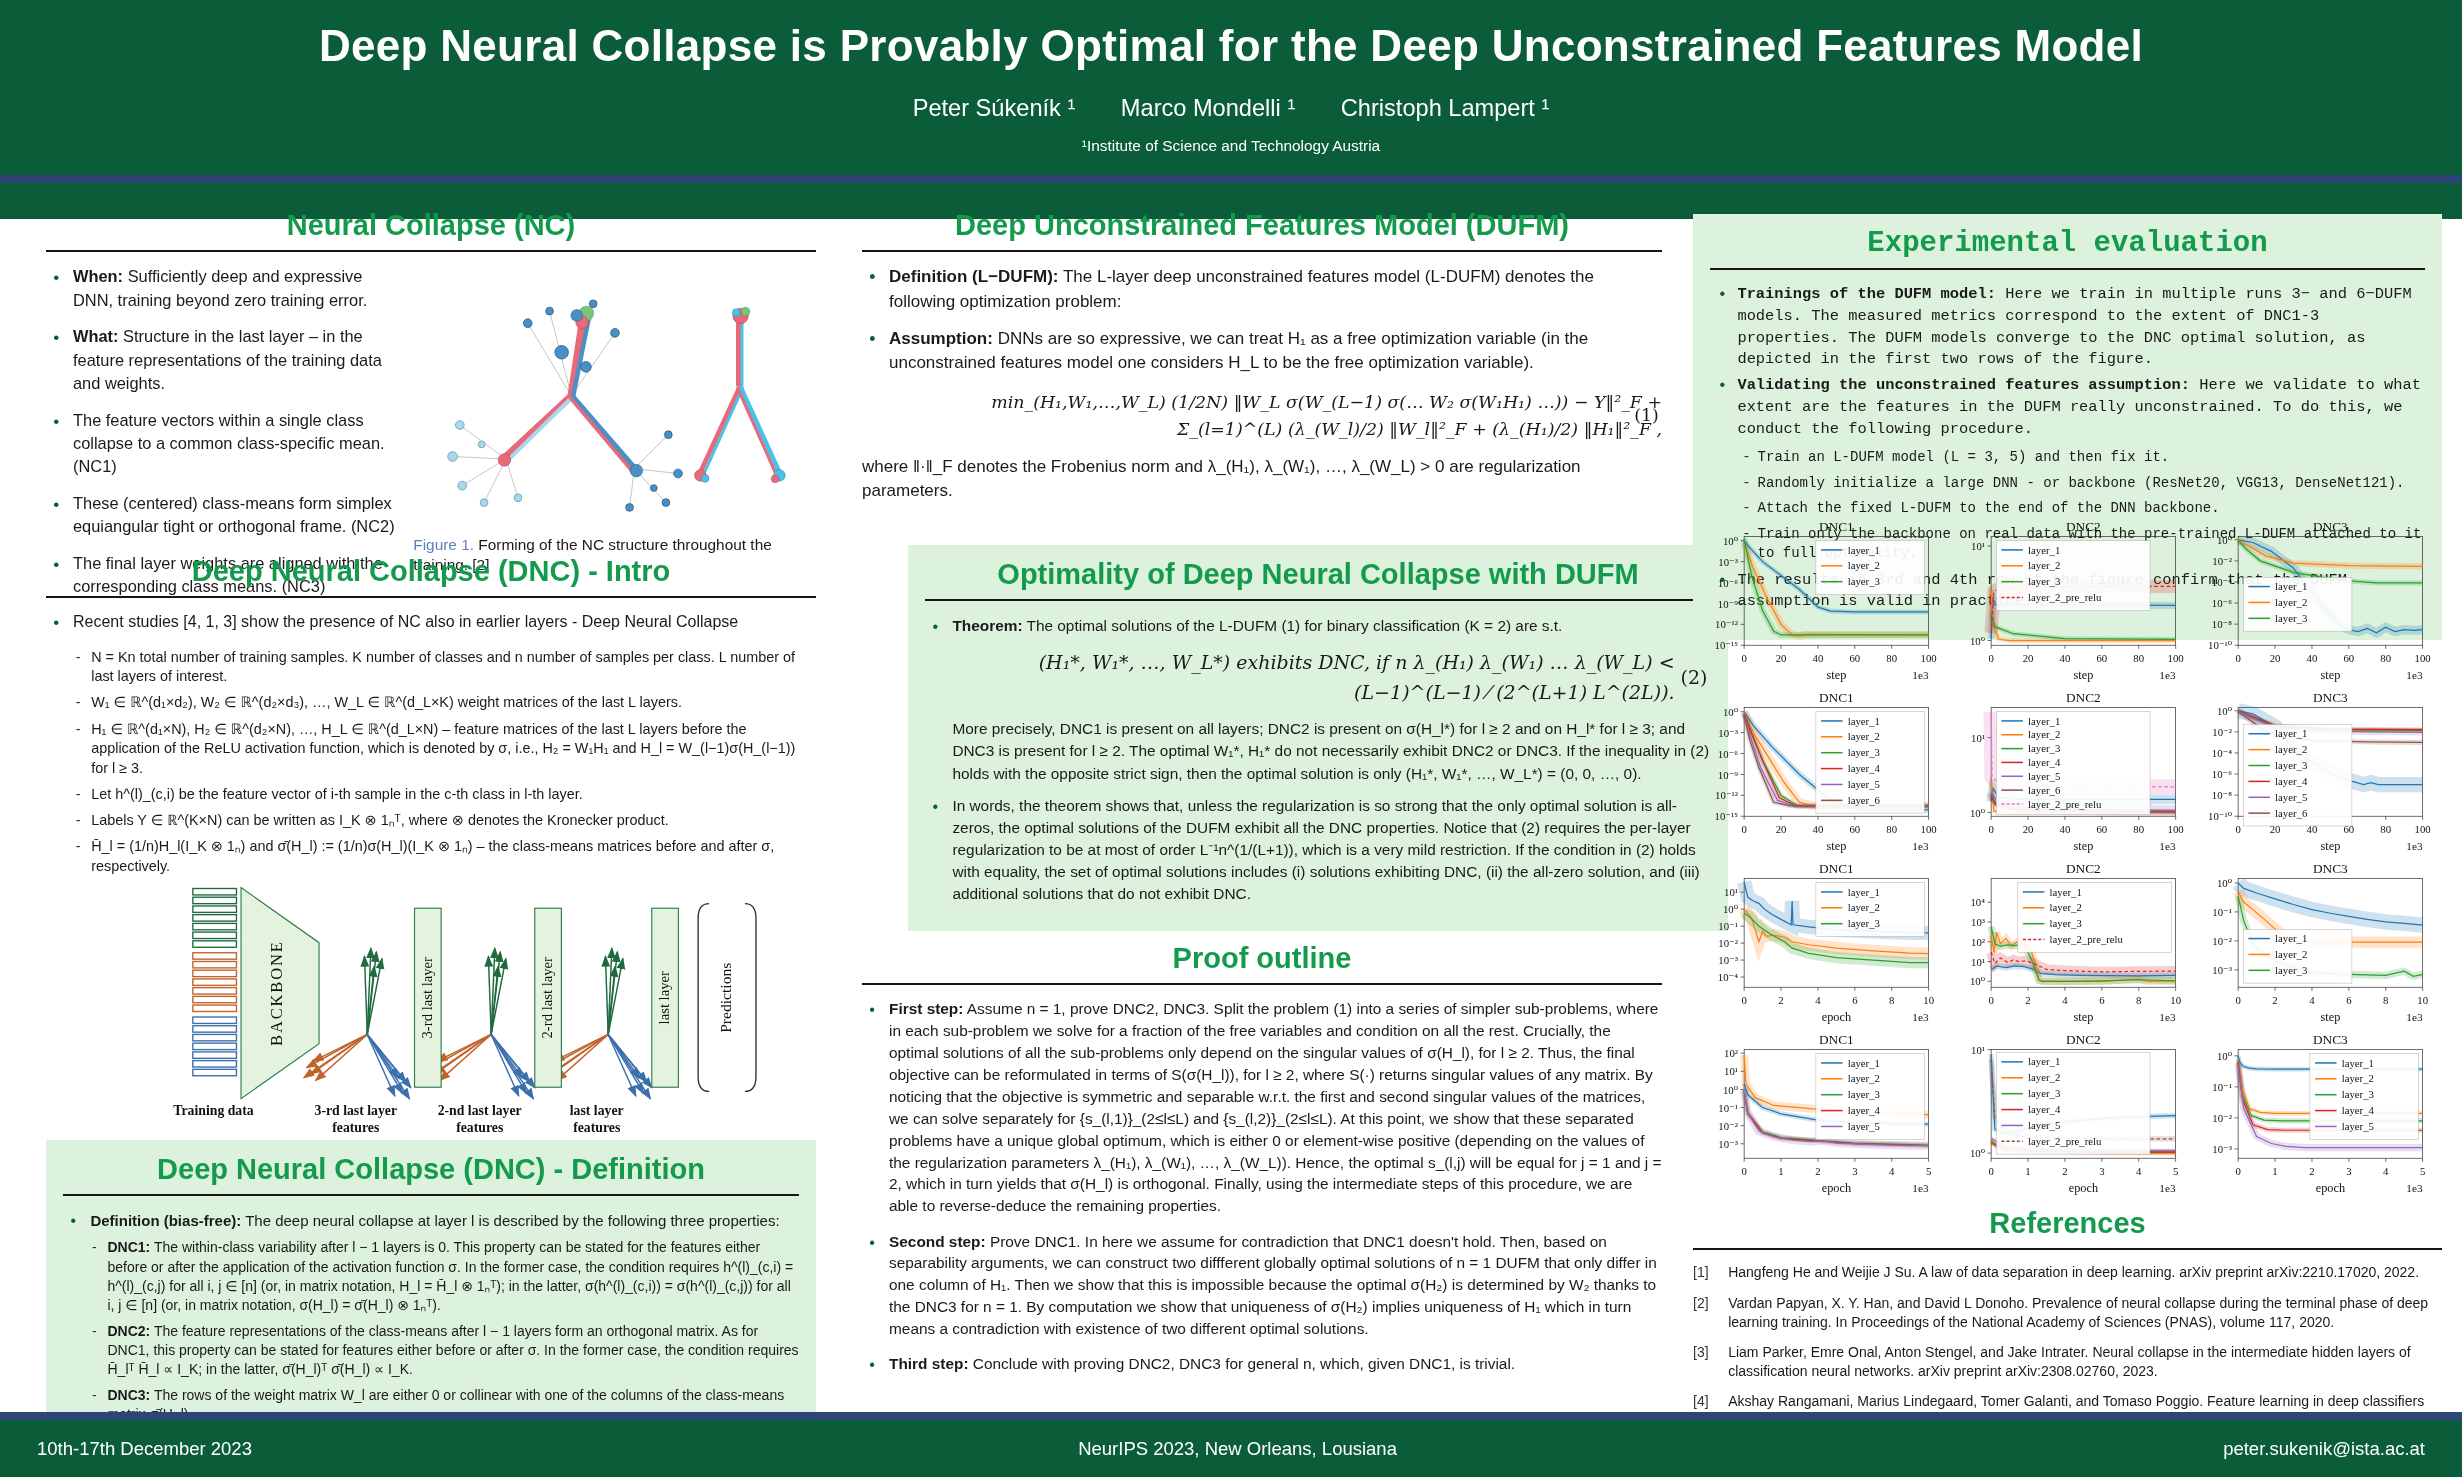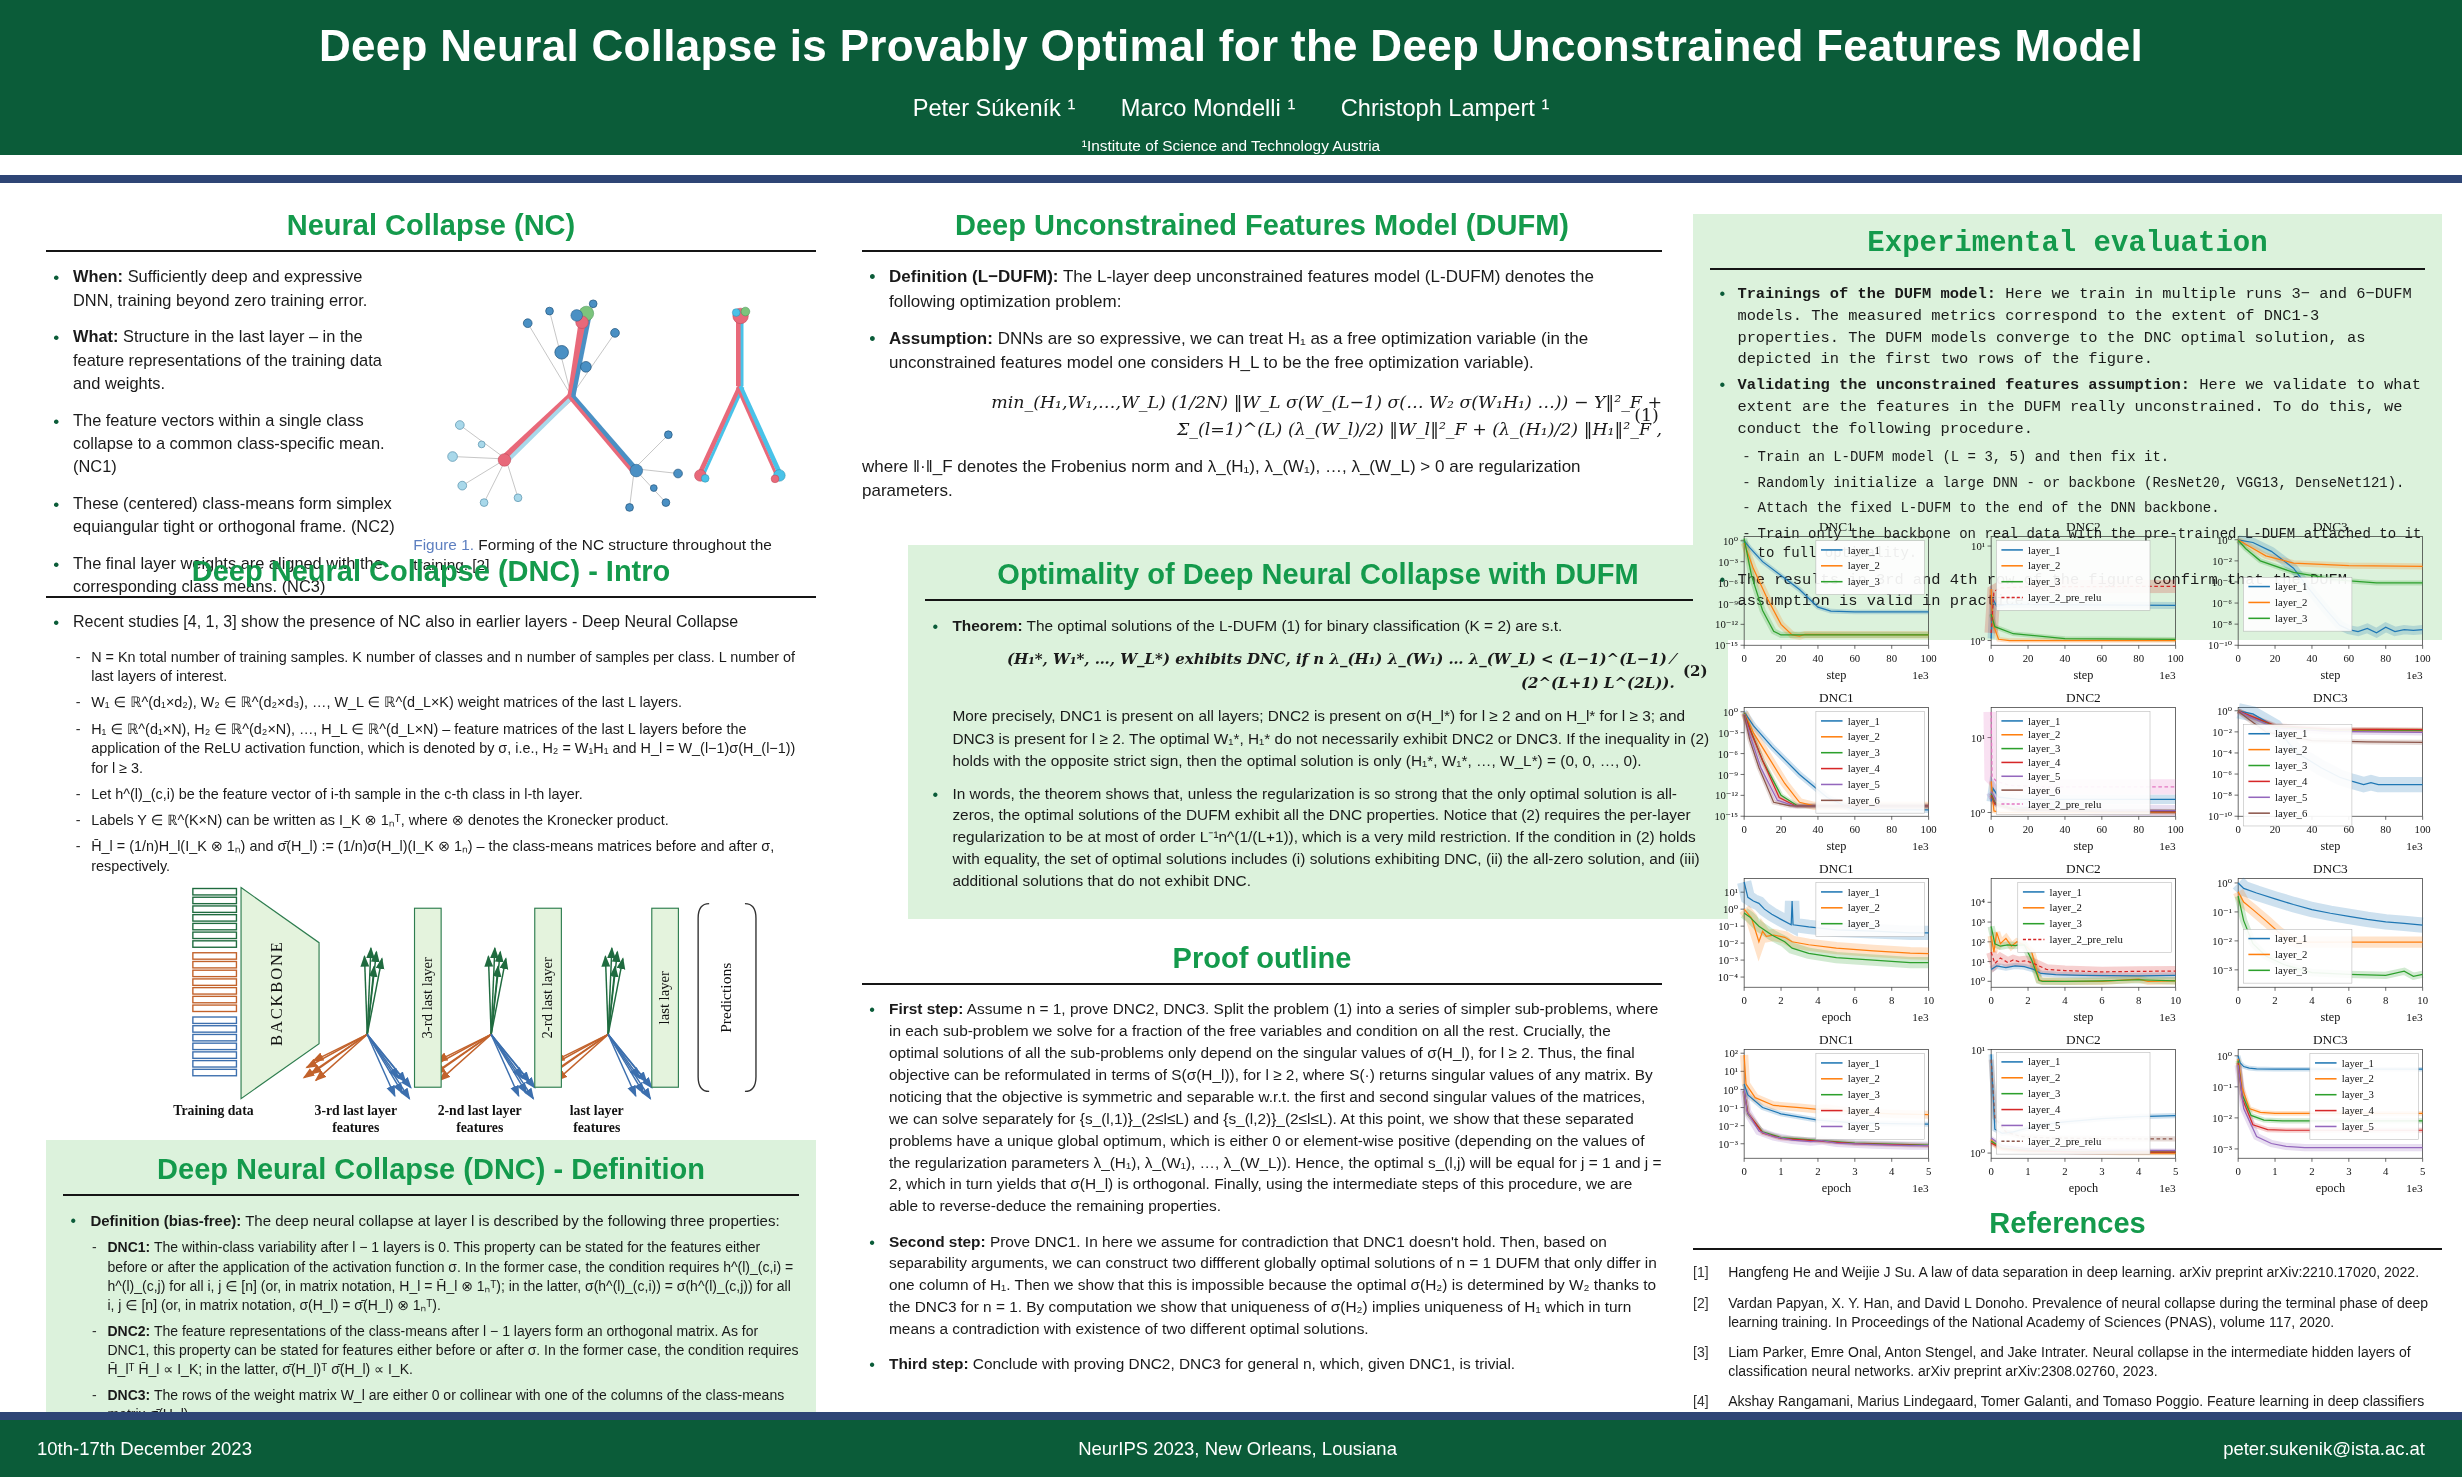--- a/index.html
+++ b/index.html
@@ -3,21 +3,21 @@
 <meta charset="utf-8">
 <style>
   :root{
     --hdr:#0b5c39; --navy:#2e4575; --green:#149a4c; --pale:#dcf2dc;
     --ink:#1a1a1a; --capblue:#5d7fc0;
   }
   html,body{margin:0;padding:0;}
   body{width:2462px;height:1478px;position:relative;background:#fff;
        font-family:"Liberation Sans",sans-serif;color:var(--ink);overflow:hidden;}
   
-  .hdr{position:absolute;left:0;top:0;width:2462px;height:155px;background:var(--hdr);color:#fff;text-align:center;}
+  .hdr{position:absolute;left:0;top:0;width:2462px;height:219px;background:var(--hdr);color:#fff;text-align:center;}
   .hdr .t{font-size:44px;font-weight:800;padding-top:20.5px;letter-spacing:0.3px;}
   .hdr .a{font-size:23.6px;margin-top:24px;}
   .hdr .a span{margin:0 19.5px;}
   .hdr .af{font-size:15.4px;margin-top:15.4px;}
   .strip{position:absolute;left:0;width:2462px;background:var(--navy);}
   .strip.top{top:175px;height:8.2px;}
   .strip.bot{top:1412px;height:8.2px;}
   .ftr{position:absolute;left:0;top:1420px;width:2462px;height:57px;background:var(--hdr);color:#fff;
        display:flex;justify-content:space-between;align-items:center;font-size:18.5px;padding:0 37px;box-sizing:border-box;}
   
@@ -53,21 +53,21 @@
   #proof{left:862px;top:942px;width:800px;font-size:15.4px;}
   #exp{left:1693px;top:214px;width:749px;font-size:15.4px;}
   #exp .gbox{min-height:277px;font-family:Liberation Mono, monospace;}
   #exp ul.dl{font-size:14px;}
   #charts{position:absolute;left:1697px;top:519px;width:742px;height:683px;
           display:grid;grid-template-columns:repeat(3,247px);grid-template-rows:repeat(4,171px);}
   #refs{left:1693px;top:1207px;width:749px;font-size:14px;}
   #refs .ref{display:flex;gap:8.2px;margin-bottom:11.3px;line-height:1.35;}
   #refs .rn{flex:0 0 27px;color:#333;}
   svg text{font-family:"Liberation Serif","DejaVu Serif",serif;fill:#111;}
-  .eq1{font-size:17.4px;} .eq2{font-size:15px;font-weight:bold;}
+  .eq1{font-size:17.4px;} .eq2{font-size:19px;}
 </style>
 </head>
 <body>
 
 <header class="hdr">
   <div class="t">Deep Neural Collapse is Provably Optimal for the Deep Unconstrained Features Model</div>
   <div class="a">
     <span>Peter Súkeník ¹</span>
     <span>Marco Mondelli ¹</span>
     <span>Christoph Lampert ¹</span>

